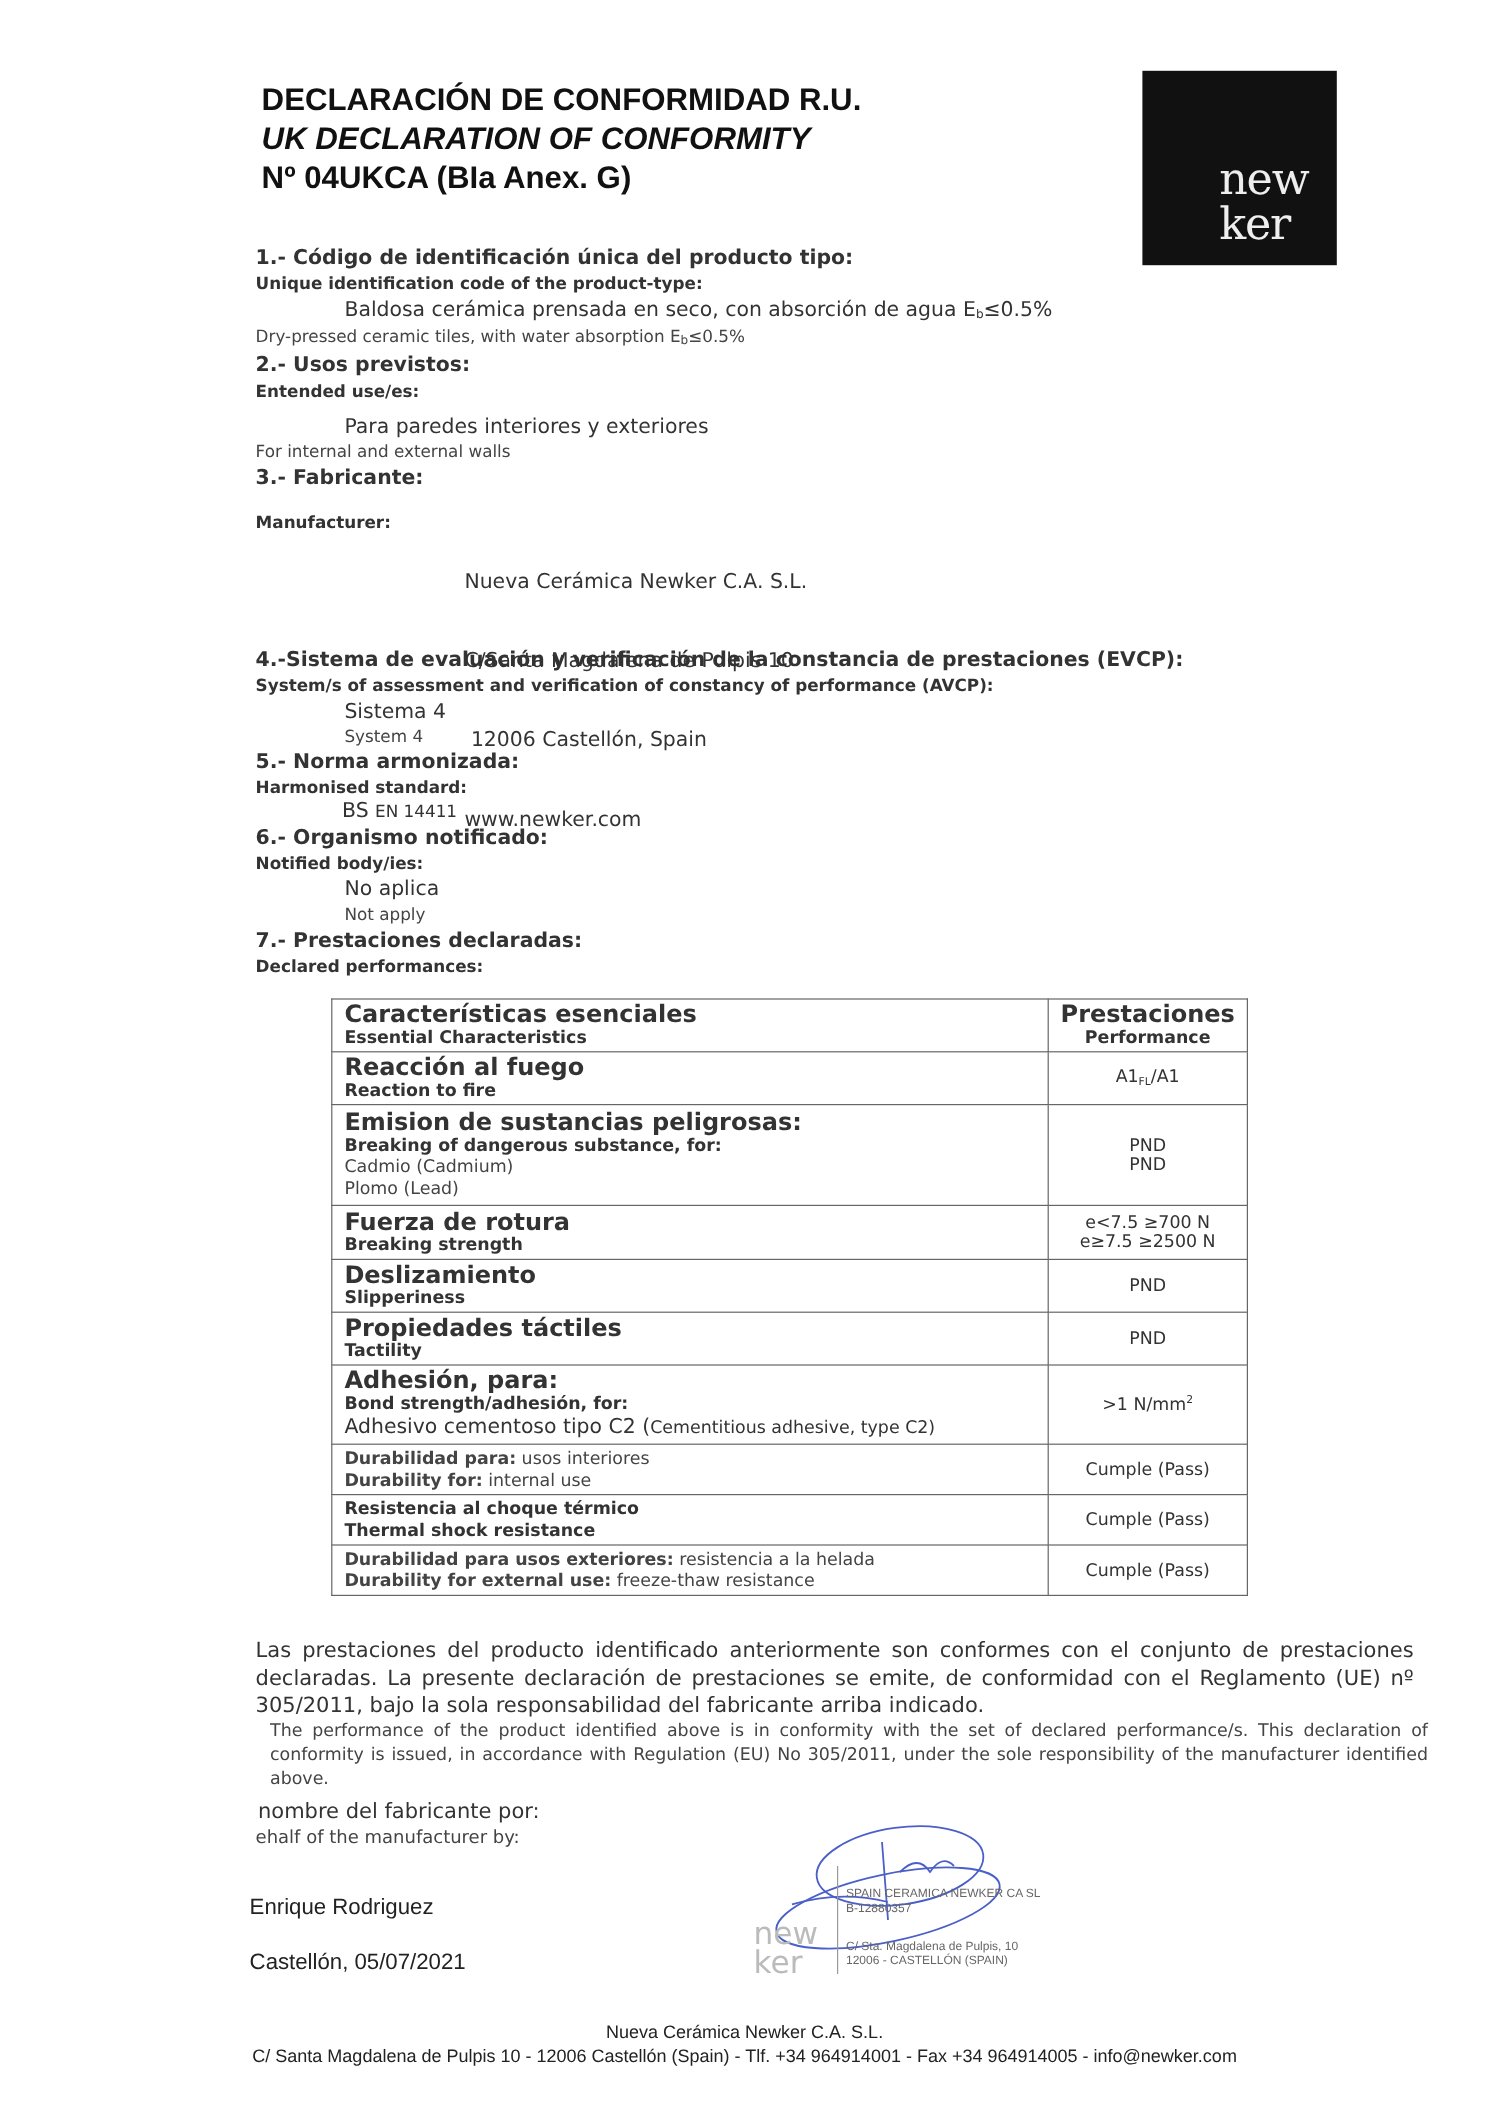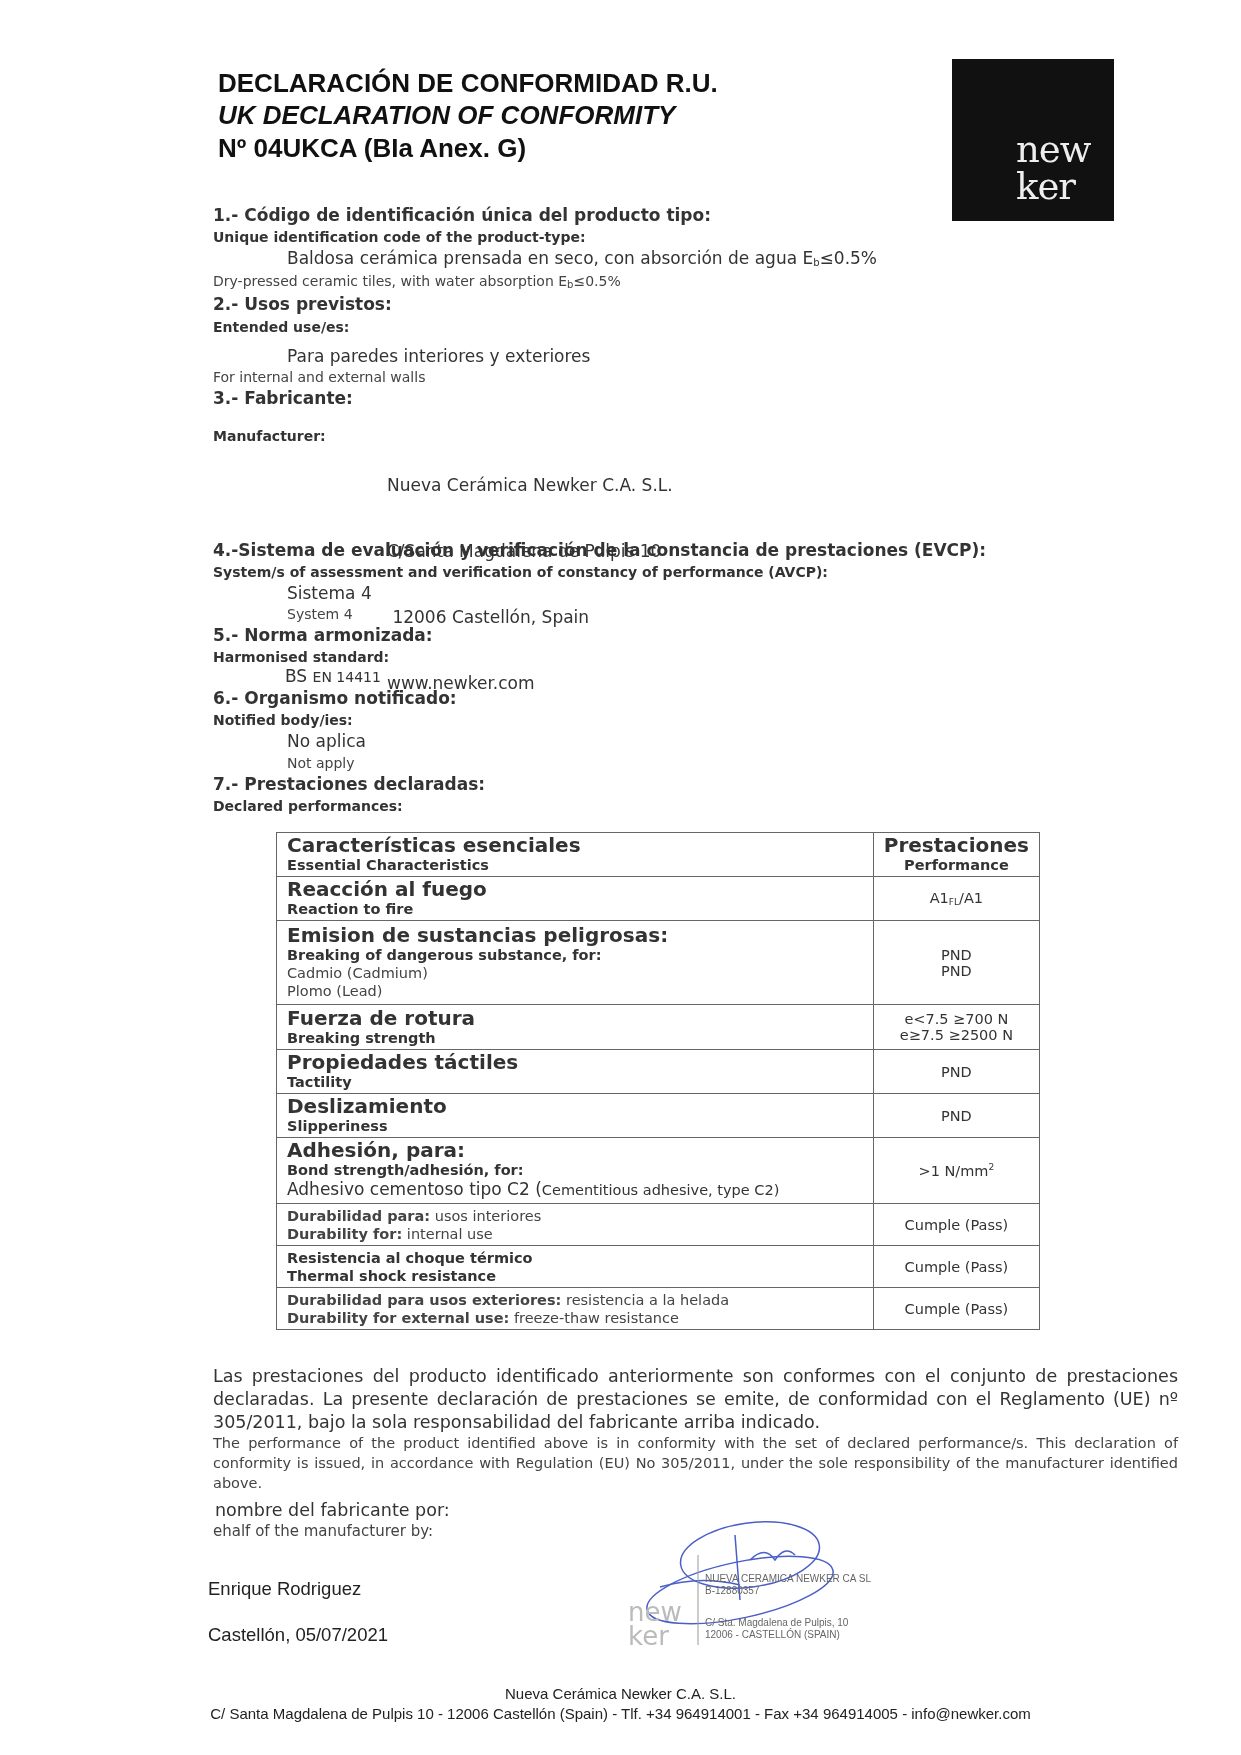--- a/index.html
+++ b/index.html
@@ -16,21 +16,21 @@
   sub.s { font-size:10px; vertical-align:-2px; }
   table.perf { position:absolute; left:276px; top:832px; width:764px; border-collapse:collapse; }
   table.perf td { border:1.5px solid #666; padding:2px 10px; vertical-align:middle; }
   table.perf td.c2 { text-align:center; width:140px; font-size:14.5px; color:#333; }
   .cb { font-weight:bold; font-size:20px; color:#333; display:block; line-height:21px; }
   .cs { font-weight:bold; font-size:14.5px; color:#333; display:block; line-height:18px; }
   .cn { font-size:14.5px; color:#444; display:block; line-height:18px; }
   .cl { font-size:17px; color:#333; display:block; line-height:21px; }
   .para { left:213px; width:965px; text-align:justify; }
   .pes { font-size:17.5px; line-height:23px; color:#333; }
-  .pen { font-size:14.5px; line-height:20px; color:#444; }
+  .pen { font-size:14.5px; line-height:20px; color:#444;margin-left:12px; }
   .sig { font-family:"Liberation Sans", sans-serif; font-size:18.5px; color:#222; }
   .footer { left:0; width:1241px; text-align:center; font-family:"Liberation Sans", sans-serif; font-size:15px; color:#222; }
   .stamp { left:600px; top:1505px; width:330px; height:150px; }
 </style>
 </head>
 <body>
 
 <div class="abs title" style="top:68px;">DECLARACIÓN DE CONFORMIDAD R.U.</div>
 <div class="abs title it" style="top:100px;">UK DECLARATION OF CONFORMITY</div>
 <div class="abs title" style="top:133px;">Nº  04UKCA   (BIa Anex. G)</div>
@@ -114,29 +114,29 @@
           <span class="cb">Fuerza de rotura</span>
           <span class="cs">Breaking strength</span>
         </td>
     <td class="c2">
           <div>e&lt;7.5 ≥700 N</div>
           <div>e≥7.5 ≥2500 N</div>
         </td>
   </tr>
   <tr style="height:43px;">
     <td>
-          <span class="cb">Propiedades táctiles</span>
-          <span class="cs">Tactility</span>
+          <span class="cb">Deslizamiento</span>
+          <span class="cs">Slipperiness</span>
         </td>
     <td class="c2">PND</td>
   </tr>
   <tr style="height:43px;">
     <td>
-          <span class="cb">Deslizamiento</span>
-          <span class="cs">Slipperiness</span>
+          <span class="cb">Propiedades táctiles</span>
+          <span class="cs">Tactility</span>
         </td>
     <td class="c2">PND</td>
   </tr>
   <tr style="height:66px;">
     <td>
           <span class="cb">Adhesión, para:</span>
           <span class="cs">Bond strength/adhesión, for:</span>
           <span class="cl"><span>Adhesivo cementoso tipo C2 (</span><span style="font-size:14.5px;">Cementitious adhesive, type C2)</span></span>
         </td>
     <td class="c2"><span>&gt;1 N/mm</span><sup style="font-size:9px;">2</sup></td>
@@ -178,21 +178,21 @@
     <ellipse cx="150" cy="50" rx="70" ry="32" fill="none" stroke="#4a5fc8" stroke-width="1.5" transform="rotate(-8 150 50)"></ellipse>
     <ellipse cx="140" cy="85" rx="95" ry="28" fill="none" stroke="#4a5fc8" stroke-width="1.5" transform="rotate(-12 140 85)"></ellipse>
     <path d="M60 82 Q100 70 140 80 M135 30 L140 95 M150 55 Q165 40 175 55 Q185 40 195 50" fill="none" stroke="#4a5fc8" stroke-width="1.5"></path>
     <line x1="98" y1="50" x2="98" y2="140" stroke="#999" stroke-width="1"></line>
   </svg>
   <div class="abs" style="left:28px; top:95px; font-family:'DejaVu Sans',sans-serif; font-size:26px; line-height:24px; color:#bbb;">
     <div>new</div>
     <div>ker</div>
   </div>
   <div class="abs" style="left:105px; top:68px; font-family:'Liberation Sans',sans-serif; font-size:10px; color:#666; line-height:12px; white-space:nowrap;">
-    <div>NUEVA CERAMICA NEWKER CA SL</div>
+    <div>SPAIN CERAMICA NEWKER CA SL</div>
     <div>B-12880357</div>
     <div style="height:20px;"></div>
     <div>C/ Sta. Magdalena de Pulpis, 10</div>
     <div>12006 - CASTELLÓN (SPAIN)</div>
   </div>
 </div>
 
 <div class="abs footer" style="top:1685px;">Nueva Cerámica Newker C.A. S.L.</div>
 <div class="abs footer" style="top:1705px;">C/ Santa Magdalena de Pulpis 10 - 12006 Castellón (Spain) - Tlf. +34 964914001 -  Fax +34 964914005 - info@newker.com</div>
 

